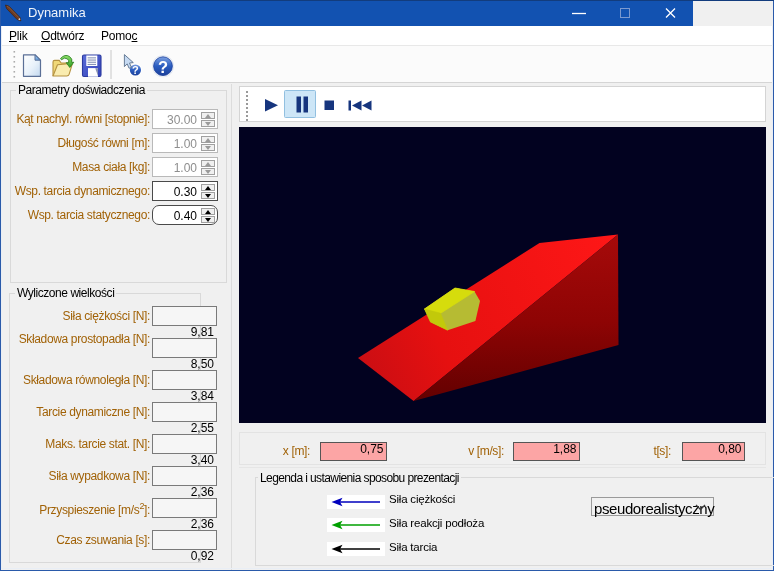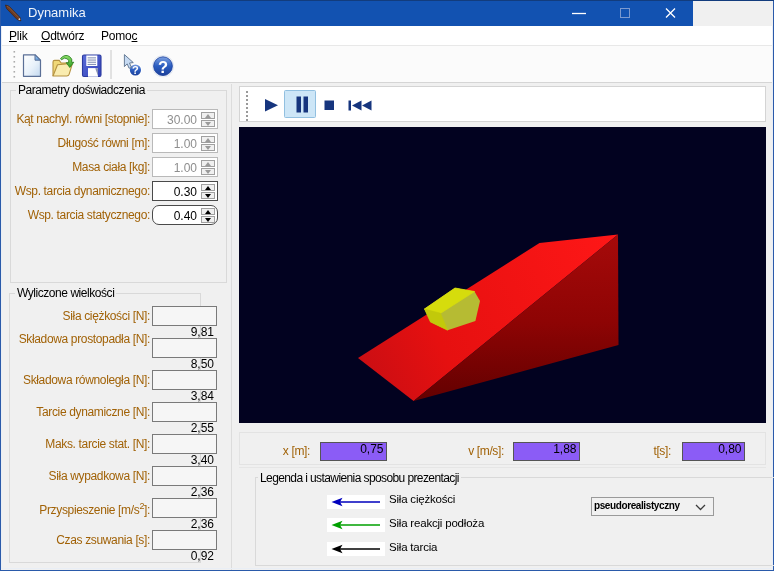--- a/index.html
+++ b/index.html
@@ -37,21 +37,21 @@
 .sb.sd { top:10px; }
 .sb::after { content:""; position:absolute; left:3px; border-left:3px solid transparent; border-right:3px solid transparent; }
 .su::after { top:1px; border-bottom:4px solid #000; }
 .sd::after { top:1px; border-top:4px solid #000; }
 .dis .su::after { border-bottom-color:#9a9a9a; }
 .dis .sd::after { border-top-color:#9a9a9a; }
 
 .playbar { position:absolute; left:238px; top:86px; width:527px; height:36px; background:#ffffff; border:1px solid #d4d4d4; }
 .viewport { position:absolute; left:238px; top:127px; width:527px; height:296px; background:#020220; }
 .xvt { position:absolute; left:238px; top:432px; width:527px; height:33px; border:1px solid #e3e3e3; background:#f0f0f0; }
-.xvtf { position:absolute; top:9px; height:19px; background:#8b5cf6; border:1px solid #555; font-size:12px; }
+.xvtf { position:absolute; top:9px; height:19px; background:#fca5a5; border:1px solid #555; font-size:12px; }
 .xvtf span { position:absolute; right:2.5px; top:-1px; }
 .legend-box { position:absolute; left:238px; top:477px; width:562px; height:89px; border:1px solid #d9d9d9;margin-left:16px; }
 .arrowbox { position:absolute; left:71px; width:58px; height:14px; background:#fff; }
 .leglbl { position:absolute; left:133px; font-size:11.5px; white-space:nowrap; letter-spacing:-0.2px; }
 </style>
 </head>
 <body>
 <div class="win">
   <div class="topline"></div>
   <div class="innerborder"></div>
@@ -301,20 +301,20 @@
           <path d="M13 54 H53" stroke="#000000"></path>
       </g>
       <path d="M4.5 7 L15.5 2.8 L13 7 L15.5 11.2 Z" fill="#0000bd"></path>
       <path d="M4.5 30 L15.5 25.8 L13 30 L15.5 34.2 Z" fill="#00a000"></path>
       <path d="M4.5 54 L15.5 49.8 L13 54 L15.5 58.2 Z" fill="#000000"></path>
     </svg>
     <div class="leglbl" style="top:15px">Siła ciężkości</div>
     <div class="leglbl" style="top:39px">Siła reakcji podłoża</div>
     <div class="leglbl" style="top:62.5px">Siła tarcia</div>
     <div class="lbl" style="right:195px; top:24px;">Tryb:</div>
-    <div style="position:absolute; left:335px; top:19px; width:123px; height:19px; background:#f1f1f1; border:1px solid #9a9a9a; font-size:10px;font-weight:bold;">
+    <div style="position:absolute; left:335px; top:19px; width:123px; height:19px; background:#f1f1f1; border:1px solid #9a9a9a; font-size:15px;">
       <span style="position:absolute; left:2px; top:1.5px; letter-spacing:-0.4px;">pseudorealistyczny</span>
       <svg style="position:absolute; right:7px; top:6px;" width="11" height="7" viewBox="0 0 11 7">
           <path d="M1 1 L5.5 5.5 L10 1" stroke="#3c3c3c" stroke-width="1.3" fill="none"></path>
         </svg>
     </div>
   </div>
 </div>
 
 </body></html>

